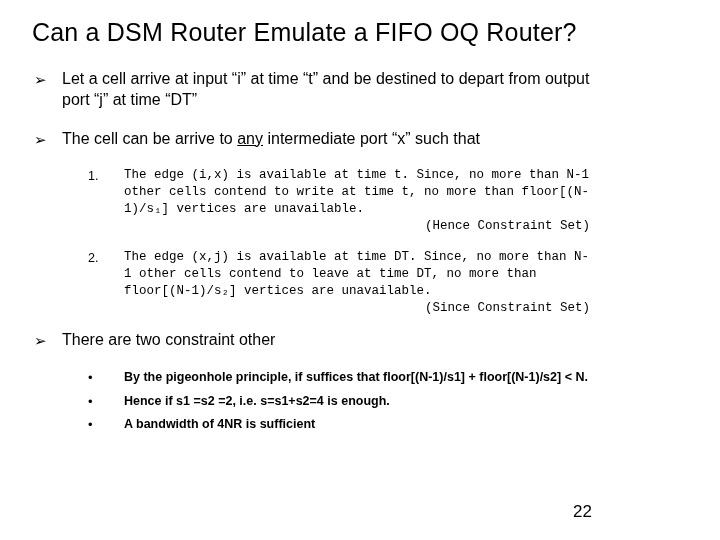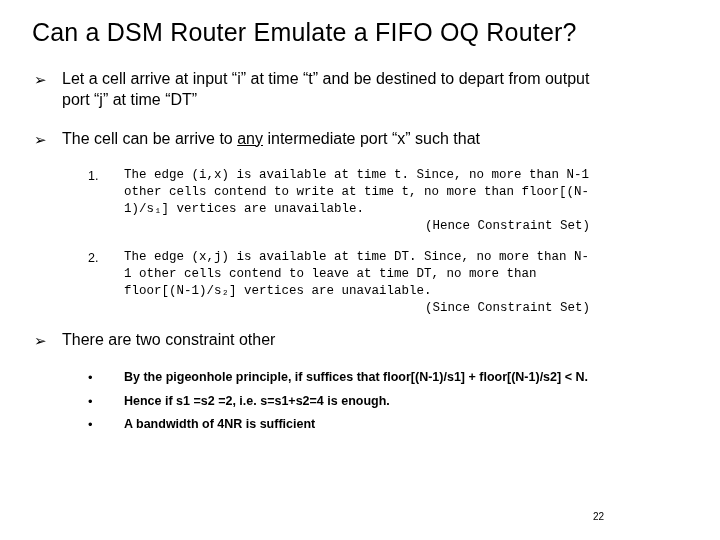--- a/index.html
+++ b/index.html
@@ -96,23 +96,23 @@
     flex: 1 1 auto;
     font-size: 12.5px;
     line-height: 1.35;
     font-weight: bold;
   }
   .underline {
     text-decoration: underline;
   }
   .pagenum {
     position: absolute;
-    right: 24px;
+    right: 36px;
     bottom: 18px;
-    font-size: 10px;
+    font-size: 17px;
   }
 </style>
 </head>
 <body>
 
 <div class="slide">
 
   <h1 class="title">Can a DSM Router Emulate a FIFO OQ Router?</h1>
 
   <ul class="top-list">

